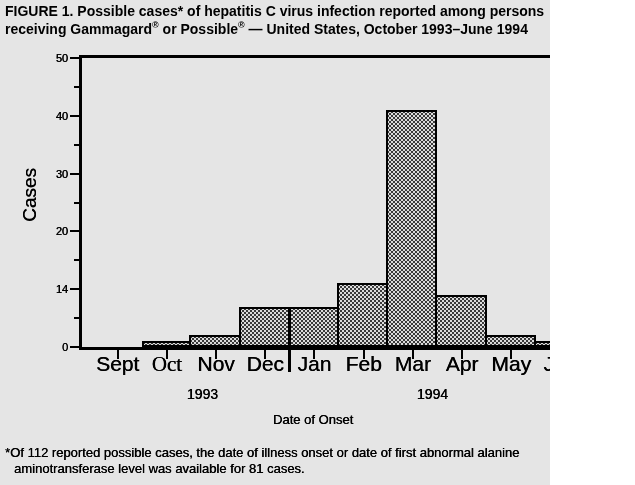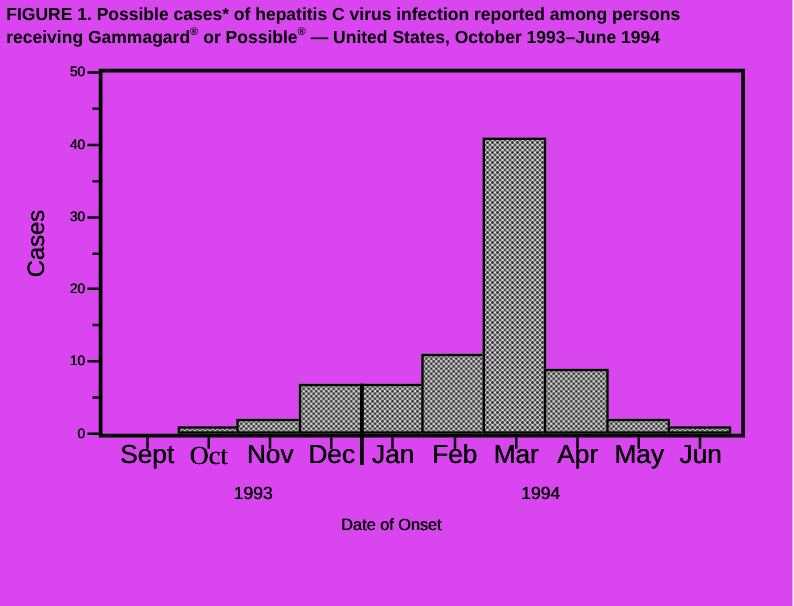--- a/index.html
+++ b/index.html
@@ -1,17 +1,17 @@
 <!DOCTYPE html>
 <html><head>
 <meta charset="utf-8">
 <style>
   html,body{margin:0;padding:0;background:#fff;}
   .figure{
-    position:relative;width:634px;height:485px;background:#d946ef;overflow:hidden;
+    position:relative;width:550px;height:485px;background:#e5e5e5;overflow:hidden;
     font-family:"Liberation Sans","DejaVu Sans",sans-serif;color:#000;
   }
   .title{
     position:absolute;left:5px;top:3px;width:624px;
     font-size:14px;font-weight:700;line-height:17.5px;letter-spacing:0;
   }
   .title sup{font-size:9px;line-height:0;}
   #chart{position:absolute;left:0;top:0;width:635px;height:485px;}
   #chart div{position:absolute;box-sizing:border-box;}
   .scan{text-shadow:0.4px 0 0 #000;}
@@ -47,21 +47,21 @@
     <div><span>receiving Gammagard</span><sup>®</sup><span> or Possible</span><sup>®</sup><span> — United States, October 1993–June 1994</span></div>
   </div>
 
   <div id="chart">
     <div class="ylab-text scan">Cases</div>
     <div class="xlab-text scan">Date of Onset</div>
   <div style="left: 79px; top: 55px; width: 517px; height: 295px; border: 3px solid rgb(0, 0, 0);"></div>
       <div style="left: 70px; top: 346px; width: 9px; height: 2px; background: rgb(0, 0, 0);"></div>
       <div class="ytick-lab scan" style="left: 26px; top: 337px; width: 42px; height: 20px;">0</div>
       <div style="left: 70px; top: 288.2px; width: 9px; height: 2px; background: rgb(0, 0, 0);"></div>
-      <div class="ytick-lab scan" style="left: 26px; top: 279.2px; width: 42px; height: 20px;">10</div>
+      <div class="ytick-lab scan" style="left: 26px; top: 279.2px; width: 42px; height: 20px;">14</div>
       <div style="left: 70px; top: 230.4px; width: 9px; height: 2px; background: rgb(0, 0, 0);"></div>
       <div class="ytick-lab scan" style="left: 26px; top: 221.4px; width: 42px; height: 20px;">20</div>
       <div style="left: 70px; top: 172.6px; width: 9px; height: 2px; background: rgb(0, 0, 0);"></div>
       <div class="ytick-lab scan" style="left: 26px; top: 163.6px; width: 42px; height: 20px;">30</div>
       <div style="left: 70px; top: 114.8px; width: 9px; height: 2px; background: rgb(0, 0, 0);"></div>
       <div class="ytick-lab scan" style="left: 26px; top: 105.8px; width: 42px; height: 20px;">40</div>
       <div style="left: 70px; top: 57px; width: 9px; height: 2px; background: rgb(0, 0, 0);"></div>
       <div class="ytick-lab scan" style="left: 26px; top: 48px; width: 42px; height: 20px;">50</div>
       <div style="left: 74px; top: 317.1px; width: 5px; height: 2px; background: rgb(0, 0, 0);"></div>
       <div style="left: 74px; top: 259.3px; width: 5px; height: 2px; background: rgb(0, 0, 0);"></div>
@@ -95,14 +95,18 @@
       <div class="bar" style="left: 337px; top: 283.42px; width: 51.2px; height: 63.58px;"></div>
       <div class="bar" style="left: 386.2px; top: 110.02px; width: 51.2px; height: 236.98px;"></div>
       <div class="bar" style="left: 435.4px; top: 294.98px; width: 51.2px; height: 52.02px;"></div>
       <div class="bar" style="left: 484.6px; top: 335.44px; width: 51.2px; height: 11.56px;"></div>
       <div class="bar" style="left: 533.8px; top: 341.22px; width: 51.2px; height: 5.78px;"></div>
       <div style="left: 288.3px; top: 306.54px; width: 3px; height: 65.46px; background: rgb(0, 0, 0);"></div>
       <div class="year-lab scan" style="left: 162.4px; top: 385px; width: 80px;">1993</div>
       <div class="year-lab scan" style="left: 392.4px; top: 385px; width: 80px;">1994</div>
     </div>
 
+  <div class="footnote">
+    <div>*Of 112 reported possible cases, the date of illness onset or date of first abnormal alanine</div>
+    <div class="fn2">aminotransferase level was available for 81 cases.</div>
+  </div>
 
 </div>
 
 </body></html>

